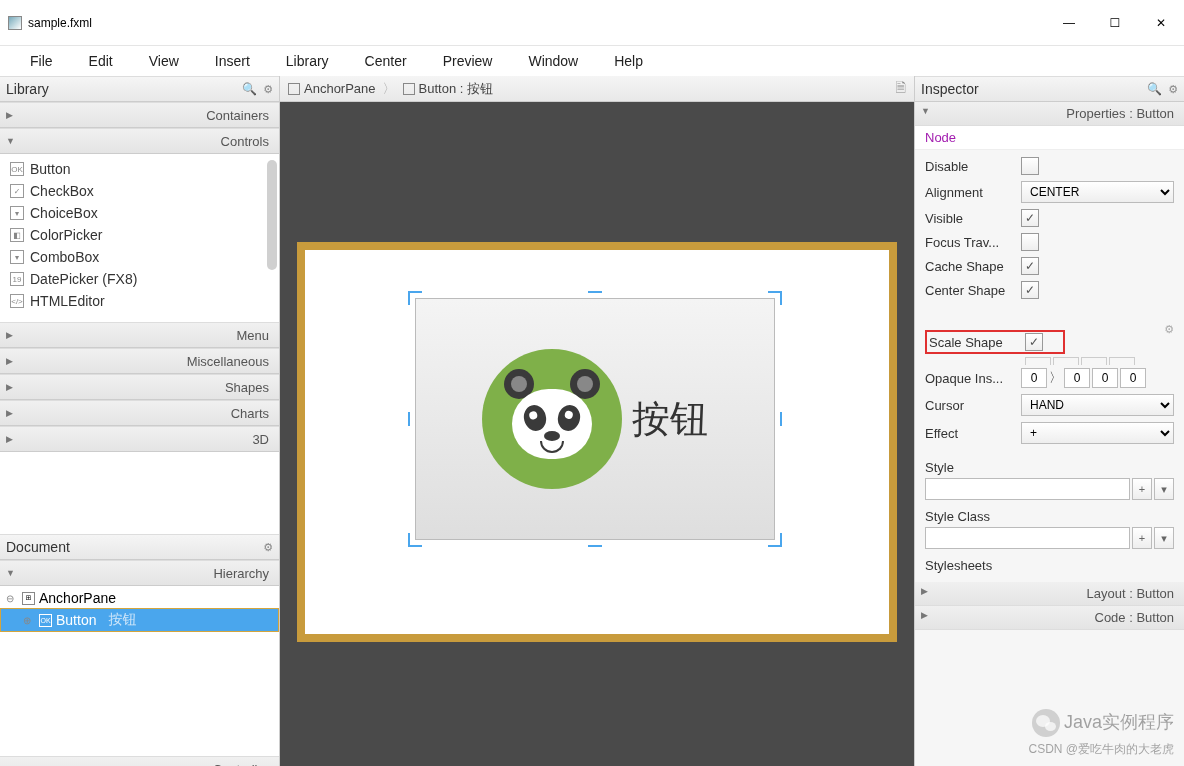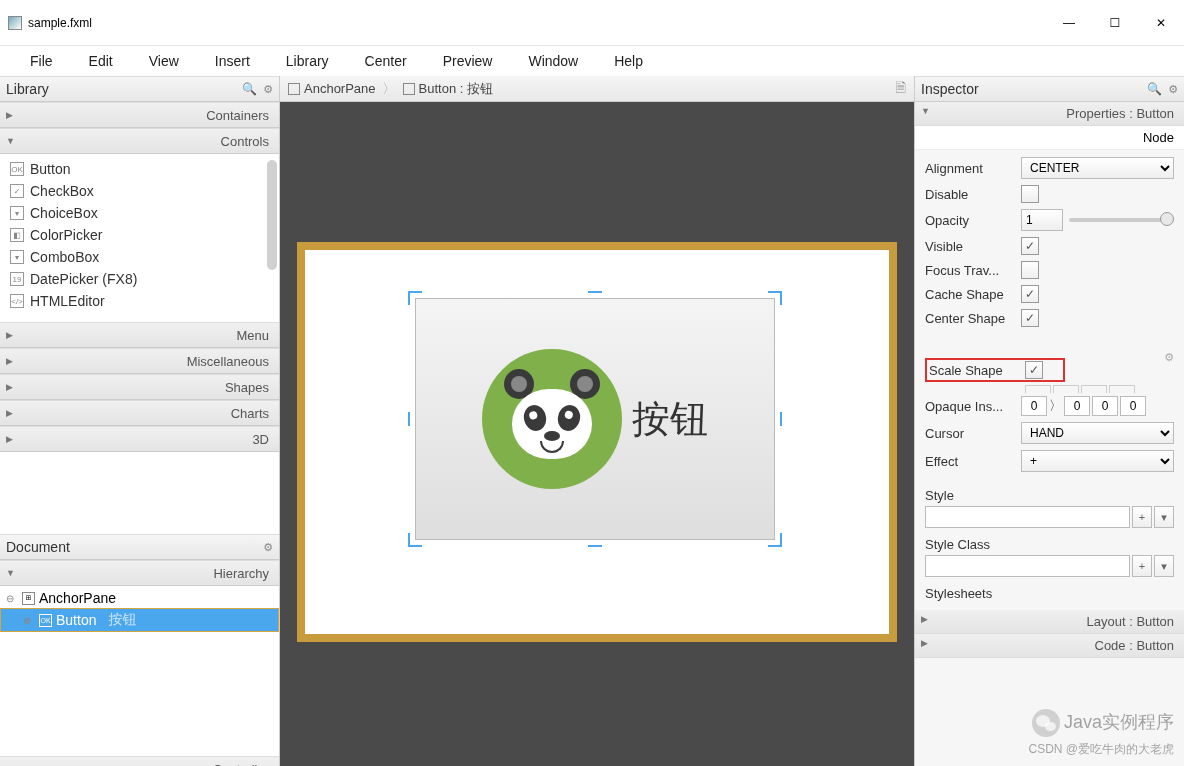--- a/index.html
+++ b/index.html
@@ -62,21 +62,21 @@
 .sel-handle.bl { left:-8px; bottom:-8px; border-right:none; border-top:none; }
 .sel-handle.br { right:-8px; bottom:-8px; border-left:none; border-top:none; }
 .sel-handle.tm { left:50%; top:-8px; margin-left:-7px; border-bottom:none; border-left:none; border-right:none; width:14px; }
 .sel-handle.bm { left:50%; bottom:-8px; margin-left:-7px; border-top:none; border-left:none; border-right:none; }
 .sel-handle.ml { left:-8px; top:50%; margin-top:-7px; border-right:none; border-top:none; border-bottom:none; }
 .sel-handle.mr { right:-8px; top:50%; margin-top:-7px; border-left:none; border-top:none; border-bottom:none; }
 
 .right { width: 270px; border-left: 1px solid #ccc; display: flex; flex-direction: column; background: #f6f6f6; }
 .insp-header-sub { background: linear-gradient(#f0f0f0,#e4e4e4); padding: 4px 10px; font-size: 13px; color: #555; text-align: right; border-bottom: 1px solid #ddd; position: relative; }
 .insp-header-sub .arrow { position: absolute; left: 6px; color: #777; font-size: 9px; }
-.insp-cat { background: #fff; padding: 4px 10px; font-size: 13px; color: #000000; text-align: right; border-bottom: 1px solid #eee; }
+.insp-cat { background: #fff; padding: 4px 10px; font-size: 13px; color: #a21caf; text-align: left; border-bottom: 1px solid #eee; }
 .insp-body { padding: 4px 0 6px 0; }
 .prop-row { display: flex; align-items: center; padding: 3px 10px; font-size: 13px; color: #333; gap: 6px; }
 .prop-row .label { width: 90px; white-space: nowrap; overflow: hidden; text-overflow: ellipsis; }
 .prop-row .ctrl { flex: 1; }
 .prop-row select, .prop-row input[type=text] { width: 100%; height: 22px; border: 1px solid #bbb; background: linear-gradient(#fff,#eee); font-size: 12px; padding: 0 4px; }
 .prop-row input[type=text].small { width: 42px; }
 .checkbox { width: 18px; height: 18px; border: 1px solid #999; background: linear-gradient(#fff,#eee); display: inline-flex; align-items: center; justify-content: center; font-size: 12px; color: #555; }
 .opacity-row { display: flex; gap: 6px; align-items: center; }
 .slider { flex: 1; height: 4px; background: #ccc; position: relative; border-radius: 2px; }
 .slider .thumb { position: absolute; right: 0; top: -6px; width: 14px; height: 14px; background: #e8e8e8; border: 1px solid #999; border-radius: 50%; }
@@ -254,35 +254,26 @@
     <div class="panel-header">
       <span>Inspector</span>
       <span class="spacer"></span>
       <span class="search-icon">🔍</span>
       <span class="gear-icon">⚙</span>
     </div>
     <div class="insp-header-sub"><span class="arrow">▼</span><span>Properties : Button</span></div>
     <div class="insp-cat">Node</div>
     <div class="insp-body">
       <div class="prop-row">
+          <span class="label">Disable</span>
+          <span class="checkbox"></span>
+        </div>
+      <div class="prop-row">
           <span class="label">Alignment</span>
           <span class="ctrl"><select><option>CENTER</option></select></span>
-        </div>
-      <div class="prop-row">
-          <span class="label">Disable</span>
-          <span class="checkbox"></span>
-        </div>
-      <div class="prop-row">
-          <span class="label">Opacity</span>
-          <span class="ctrl opacity-row">
-            <input type="text" class="small" value="1" style="">
-            <span class="slider">
-              <span class="thumb"></span>
-            </span>
-          </span>
         </div>
       <div class="prop-row">
           <span class="label">Visible</span>
           <span class="checkbox">✓</span>
         </div>
       <div class="prop-row">
           <span class="label">Focus Trav...</span>
           <span class="checkbox"></span>
         </div>
       <div class="prop-row">

